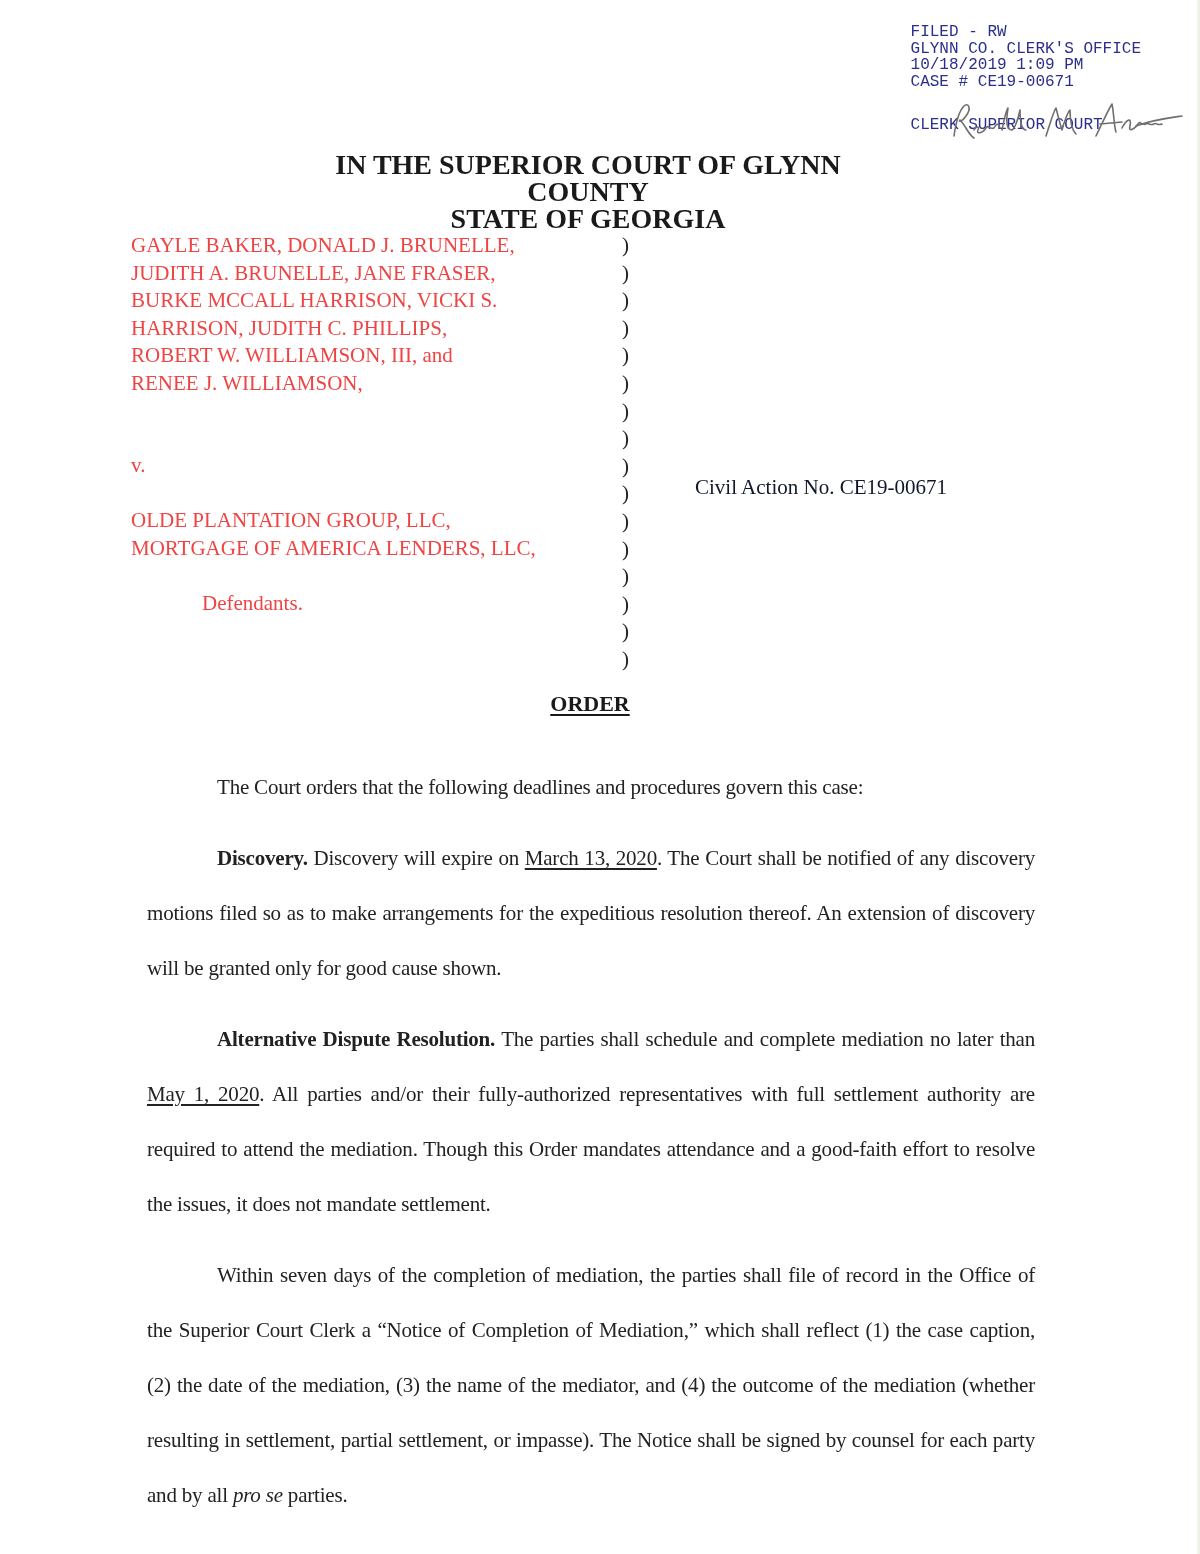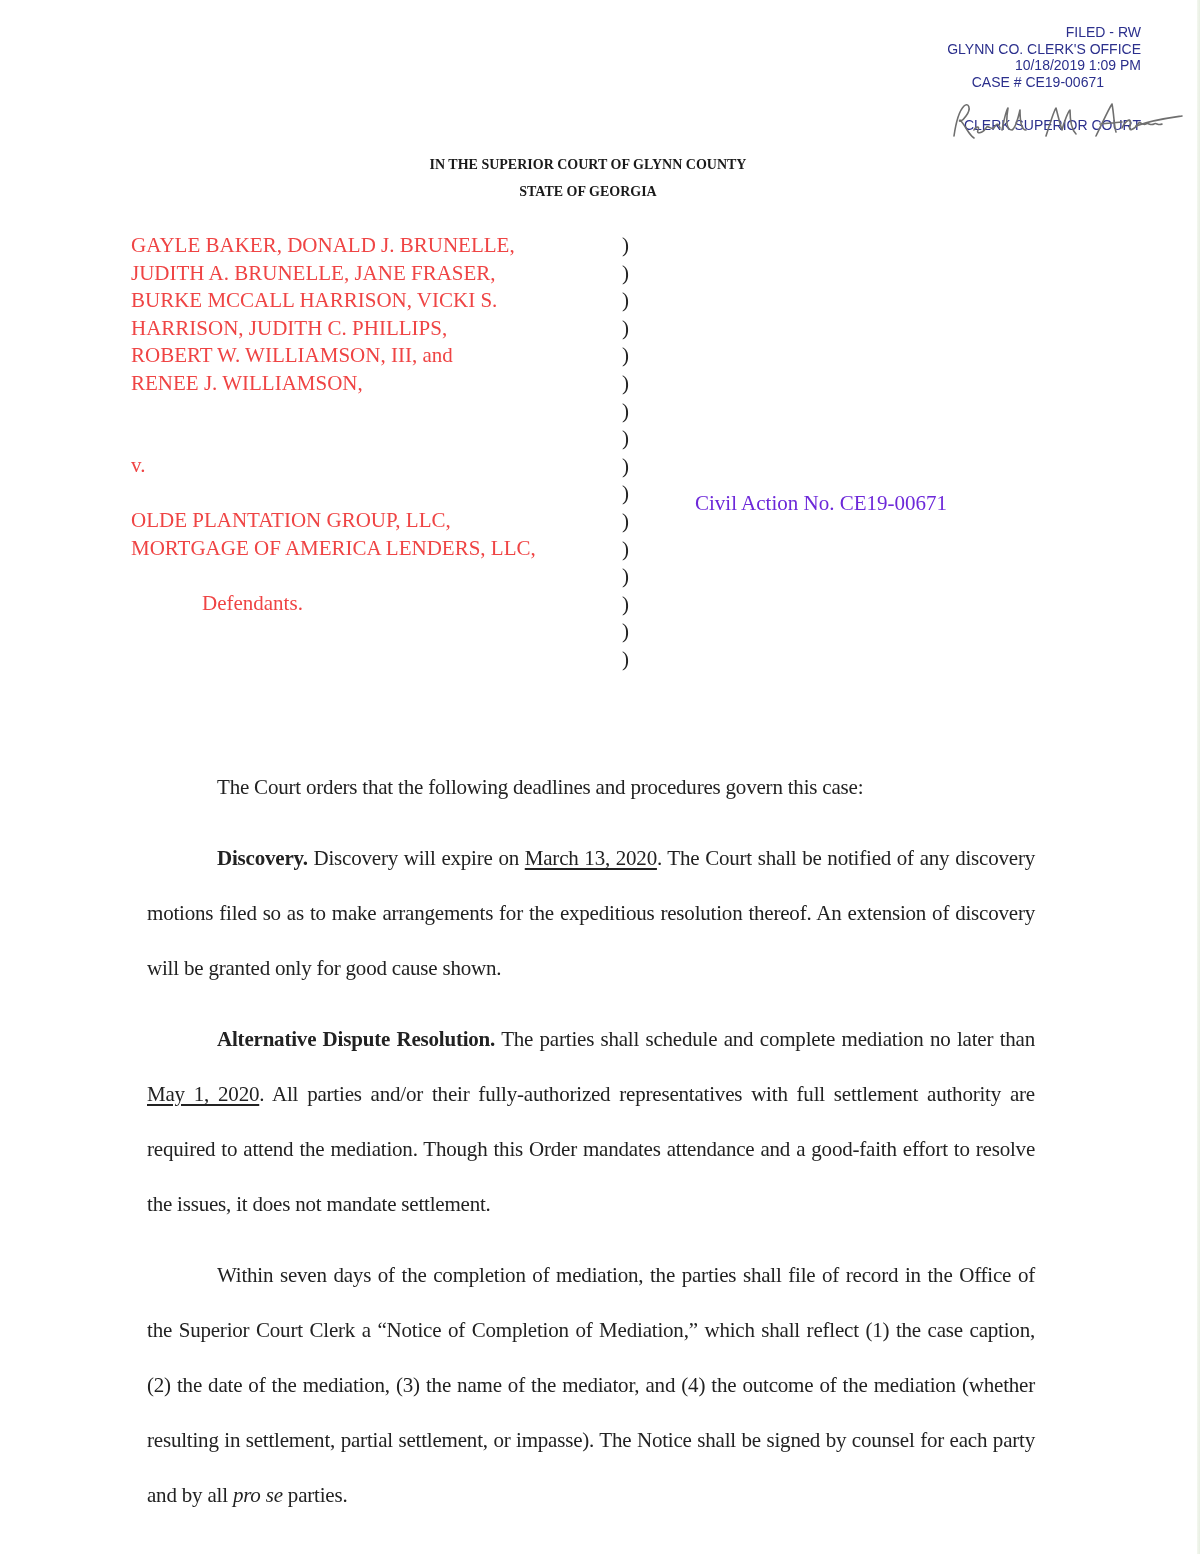--- a/index.html
+++ b/index.html
@@ -27,23 +27,23 @@
       right: 0; top: 0;
       width: 3px; height: 1554px;
       background: linear-gradient(to right, #f4f7f0, #e8efe2);
     }
 
     
     .stamp {
       position: absolute;
       right: 59px;
       top: 24px;
-      text-align: right;
-      font-family: Liberation Sans, sans-serif;
-      font-size: 14px;
+      text-align: left;
+      font-family: Liberation Mono, monospace;
+      font-size: 16px;
       line-height: 16.5px;
       color: #2b2f8c;
     }
     .stamp div { white-space: nowrap; }
     .stamp .clerk-line {
       margin-top: 27px;
       position: relative;
     }
     .signature {
       position: absolute;
@@ -55,21 +55,21 @@
     }
 
     
     .court-heading {
       position: absolute;
       left: 288px;
       top: 151px;
       width: 600px;
       text-align: center;
       font-weight: bold;
-      font-size: 14px;
+      font-size: 28px;
       line-height: 27px;
       color: #1a1a1a;
     }
 
     
     .caption {
       position: absolute;
       left: 131px;
       top: 232px;
       font-size: 21px;
@@ -83,24 +83,24 @@
       left: 622px;
       top: 232px;
       font-size: 21px;
       line-height: 27.6px;
       color: #222;
     }
     .parens div { height: 27.6px; }
     .civil-action {
       position: absolute;
       left: 695px;
-      top: 490px;
+      top: 474px;
       font-size: 21px;
       line-height: 27px;
-      color: #6d28d9;
+      color: #0f172a;
       white-space: nowrap;
     }
 
     
     .order-title {
       position: absolute;
       left: 0;
       width: 1180px;
       top: 691px;
       text-align: center;
@@ -193,20 +193,21 @@
     <div>)</div>
     <div>)</div>
     <div>)</div>
     <div>)</div>
     <div>)</div>
     <div>)</div>
   </div>
 
   <div class="civil-action">Civil Action No. CE19-00671</div>
 
+  <div class="order-title">ORDER</div>
 
   <div class="body">
     <p>The Court orders that the following deadlines and procedures govern this case:</p>
 
     <p><span class="bold">Discovery.</span><span> Discovery will expire on </span><span class="ul">March 13, 2020</span><span>. The Court shall be notified of any discovery motions filed so as to make arrangements for the expeditious resolution thereof. An extension of discovery will be granted only for good cause shown.</span></p>
 
     <p><span class="bold">Alternative Dispute Resolution.</span><span> The parties shall schedule and complete mediation no later than </span><span class="ul">May 1, 2020</span><span>. All parties and/or their fully-authorized representatives with full settlement authority are required to attend the mediation. Though this Order mandates attendance and a good-faith effort to resolve the issues, it does not mandate settlement.</span></p>
 
     <p><span>Within seven days of the completion of mediation, the parties shall file of record in the Office of the Superior Court Clerk a “Notice of Completion of Mediation,” which shall reflect (1) the case caption, (2) the date of the mediation, (3) the name of the mediator, and (4) the outcome of the mediation (whether resulting in settlement, partial settlement, or impasse). The Notice shall be signed by counsel for each party and by all </span><span class="it">pro se</span><span> parties.</span></p>
   </div>

